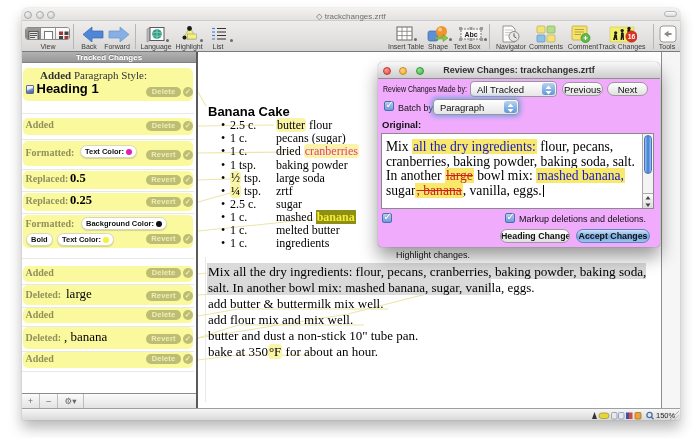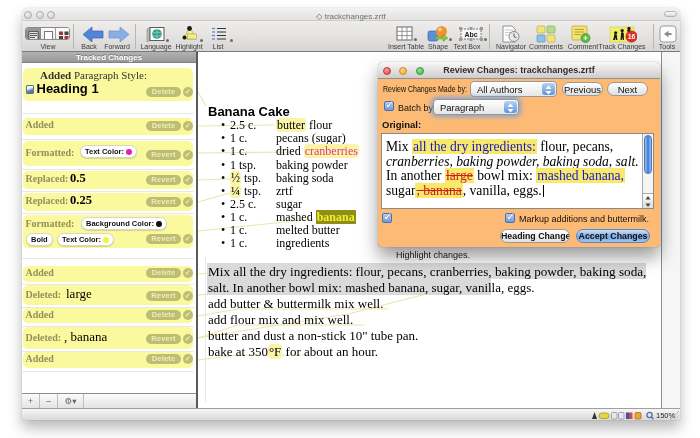--- a/index.html
+++ b/index.html
@@ -47,21 +47,21 @@
 #statusbar { position:absolute; left:0; top:400px; width:658px; height:12px;
   background:linear-gradient(#f6f6f6,#dadada); border-top:1px solid #9f9f9f; }
 
 
 #doc { position:absolute; left:176px; top:0; width:463px; height:356px; background:#fff; overflow:hidden; }
 #docscroll { position:absolute; left:639px; top:0; width:19px; height:356px; background:#f6f6f6; border-left:1px solid #8d8d8d; }
 .serif { font-family:"Liberation Serif", serif; }
 .hl { background:#f9f4a6; border-radius:4px; padding:0 1px;}
 
 
-#dlg { position:absolute; left:378px; top:62px; width:282px; height:185px; background:#fdba74;
+#dlg { position:absolute; left:378px; top:62px; width:282px; height:185px; background:#f0abfc;
   border-radius:5px 5px 4px 4px; box-shadow:0 10px 18px rgba(0,0,0,.4), 0 0 1px rgba(0,0,0,.5); }
 #dlgtitle { position:absolute; left:0; top:0; width:282px; height:17px; border-radius:5px 5px 0 0;
   background:linear-gradient(#f8f8f8,#cdcdcd); border-bottom:1px solid #8f8f8f; }
 .dtl { position:absolute; top:5px; width:8px; height:8px; border-radius:50%; }
 #dlgname { position:absolute; top:3px; width:282px; text-align:center; font-size:9px; font-weight:bold; color:#303030; }
 .btn { position:absolute; height:14px; border-radius:7px; background:linear-gradient(#ffffff,#e0e0e0);
   border:1px solid #9a9a9a; font-size:9.5px; color:#111; text-align:center; }
 .popup { position:absolute; height:16px; background:linear-gradient(#ffffff,#e6e6e6); border:1px solid #979797;
   border-radius:4px; font-size:9.5px; color:#111; }
 .parrow { position:absolute; right:1px; top:1px; bottom:1px; width:13px; border-radius:3px;
@@ -284,21 +284,21 @@
             <div class="abs" style="left:32px;top:79px;">1 c.</div>
             <div class="abs" style="left:78px;top:79px;">pecans (sugar)</div>
         <div class="abs" style="left:23px;top:92px;">•</div>
             <div class="abs" style="left:32px;top:92px;">1 c.</div>
             <div class="abs" style="left:78px;top:92px;">dried <span class="hl" style="color:#e23a8e;">cranberries</span></div>
         <div class="abs" style="left:23px;top:106px;">•</div>
             <div class="abs" style="left:32px;top:106px;">1 tsp.</div>
             <div class="abs" style="left:78px;top:106px;">baking powder</div>
         <div class="abs" style="left:23px;top:119px;">•</div>
             <div class="abs" style="left:32px;top:119px;"><span class="hl">½</span> tsp.</div>
-            <div class="abs" style="left:78px;top:119px;">baking soda</div>
+            <div class="abs" style="left:78px;top:119px;">large soda</div>
         <div class="abs" style="left:23px;top:132px;">•</div>
             <div class="abs" style="left:32px;top:132px;"><span class="hl">¼</span> tsp.</div>
             <div class="abs" style="left:78px;top:132px;">zrtf</div>
         <div class="abs" style="left:23px;top:145px;">•</div>
             <div class="abs" style="left:32px;top:145px;">2.5 c.</div>
             <div class="abs" style="left:78px;top:145px;">sugar</div>
         <div class="abs" style="left:23px;top:158px;">•</div>
             <div class="abs" style="left:32px;top:158px;">1 c.</div>
             <div class="abs" style="left:78px;top:158px;">mashed <span style="background:#8f8f15;color:#f5ef30;font-weight:bold;padding:0 1px;">banana</span></div>
         <div class="abs" style="left:23px;top:171px;">•</div>
@@ -442,21 +442,21 @@
 <div id="dlg">
   <div id="dlgtitle">
     <div class="dtl" style="left:4.5px;  background:radial-gradient(circle at 35% 30%, #ff9d96, #e2453c); border:0.5px solid #b93830;"></div>
     <div class="dtl" style="left:21px; background:radial-gradient(circle at 35% 30%, #ffd285, #f8a529); border:0.5px solid #c98a1e;"></div>
     <div class="dtl" style="left:37.5px; background:radial-gradient(circle at 35% 30%, #9ae09a, #3eb43e); border:0.5px solid #2f9a34;"></div>
     <div id="dlgname">Review Changes: trackchanges.zrtf</div>
   </div>
 
   <div class="dlabel" style="left:5px;top:22px;font-size:9px;transform:scaleX(0.78);transform-origin:0 0;">Review Changes Made by:</div>
   <div class="popup" style="left:92px;top:19px;width:87px;">
-    <div style="padding:2px 0 0 6px;">All Authors</div>
+    <div style="padding:2px 0 0 6px;">All Tracked</div>
     <div class="parrow"><svg width="13" height="14">
             <path d="M6.5 2.5 L9.5 6 L3.5 6 Z" fill="#fff"></path>
             <path d="M6.5 11.5 L9.5 8 L3.5 8 Z" fill="#fff"></path>
           </svg></div>
   </div>
   <div class="btn" style="left:184px;top:20px;width:41px;line-height:13px;">Previous</div>
   <div class="btn" style="left:229px;top:20px;width:41px;line-height:13px;">Next</div>
 
   <div class="cb" style="left:6px;top:39px;">
         <div class="cbck">✓</div>
@@ -468,21 +468,21 @@
             <path d="M6.5 2.5 L9.5 6 L3.5 6 Z" fill="#fff"></path>
             <path d="M6.5 11.5 L9.5 8 L3.5 8 Z" fill="#fff"></path>
           </svg></div>
   </div>
 
   <div class="dlabel" style="left:4px;top:57px;font-size:9.5px;font-weight:bold;">Original:</div>
 
   <div class="abs" style="left:3px;top:71px;width:273px;height:76px;background:#fff;border:1px solid #8a8a8a;">
     <div class="serif" style="position:absolute;left:0;top:0;width:258px;font-size:13.6px;color:#000;">
       <div class="abs" style="left:4px;top:5px;white-space:nowrap;">Mix <span class="dhl dadd">all the dry ingredients:</span> flour, pecans,</div>
-      <div class="abs" style="left:4px;top:19.5px;white-space:nowrap;font-style:italic;">cranberries, baking powder, baking soda, salt.</div>
+      <div class="abs" style="left:4px;top:19.5px;white-space:nowrap;">cranberries, baking powder, baking soda, salt.</div>
       <div class="abs" style="left:4px;top:34px;white-space:nowrap;">In another <span class="dhl ddel">large</span> bowl mix: <span class="dhl dadd">mashed banana,</span></div>
       <div class="abs" style="left:4px;top:48.5px;white-space:nowrap;">sugar<span class="dhl ddel">, banana</span>, vanilla, eggs.<span style="display:inline-block;width:1px;height:12px;background:#000;vertical-align:-2px;margin-left:1px;"></span></div>
     </div>
     <div class="abs" style="right:0;top:0;width:11px;height:74px;background:#f4f4f4;border-left:1px solid #aaa;">
       <div class="abs" style="left:1px;top:1px;width:8px;height:39px;border-radius:4px;background:linear-gradient(90deg,#9ec2ee,#3d7cd2 50%,#9ec2ee);border:1px solid #4a74b8;"></div>
       <div class="abs" style="left:0;bottom:0;width:10px;height:15px;background:linear-gradient(#fdfdfd,#dcdcdc);border-top:1px solid #aaa;">
         <svg width="10" height="15">
               <path d="M5 2 L7.5 5.5 L2.5 5.5 Z" fill="#444"></path>
               <path d="M5 13 L7.5 9.5 L2.5 9.5 Z" fill="#444"></path>
             </svg>
@@ -490,19 +490,19 @@
     </div>
   </div>
 
   <div class="cb" style="left:4px;top:151px;">
         <div class="cbck">✓</div>
       </div>
   <div class="dlabel" style="left:18px;top:152px;font-size:9px;margin-top:36px;">Highlight changes.</div>
   <div class="cb" style="left:127px;top:151px;">
         <div class="cbck">✓</div>
       </div>
-  <div class="dlabel" style="left:141px;top:152px;font-size:9px;">Markup additions and buttermilk.</div>
+  <div class="dlabel" style="left:141px;top:152px;font-size:9px;">Markup deletions and deletions.</div>
 
   <div class="btn" style="left:122px;top:167px;width:70px;line-height:13px;font-weight:bold;font-size:8.8px;">Heading Changes</div>
   <div class="btn" style="left:198px;top:167px;width:74px;line-height:13px;font-weight:bold;font-size:8.8px;background:linear-gradient(#cfe2f7,#77a8e2 55%,#9dc2ee);border:1px solid #5a86c2;">Accept Changes</div>
 </div>
 
 </div>
 
 </body></html>

